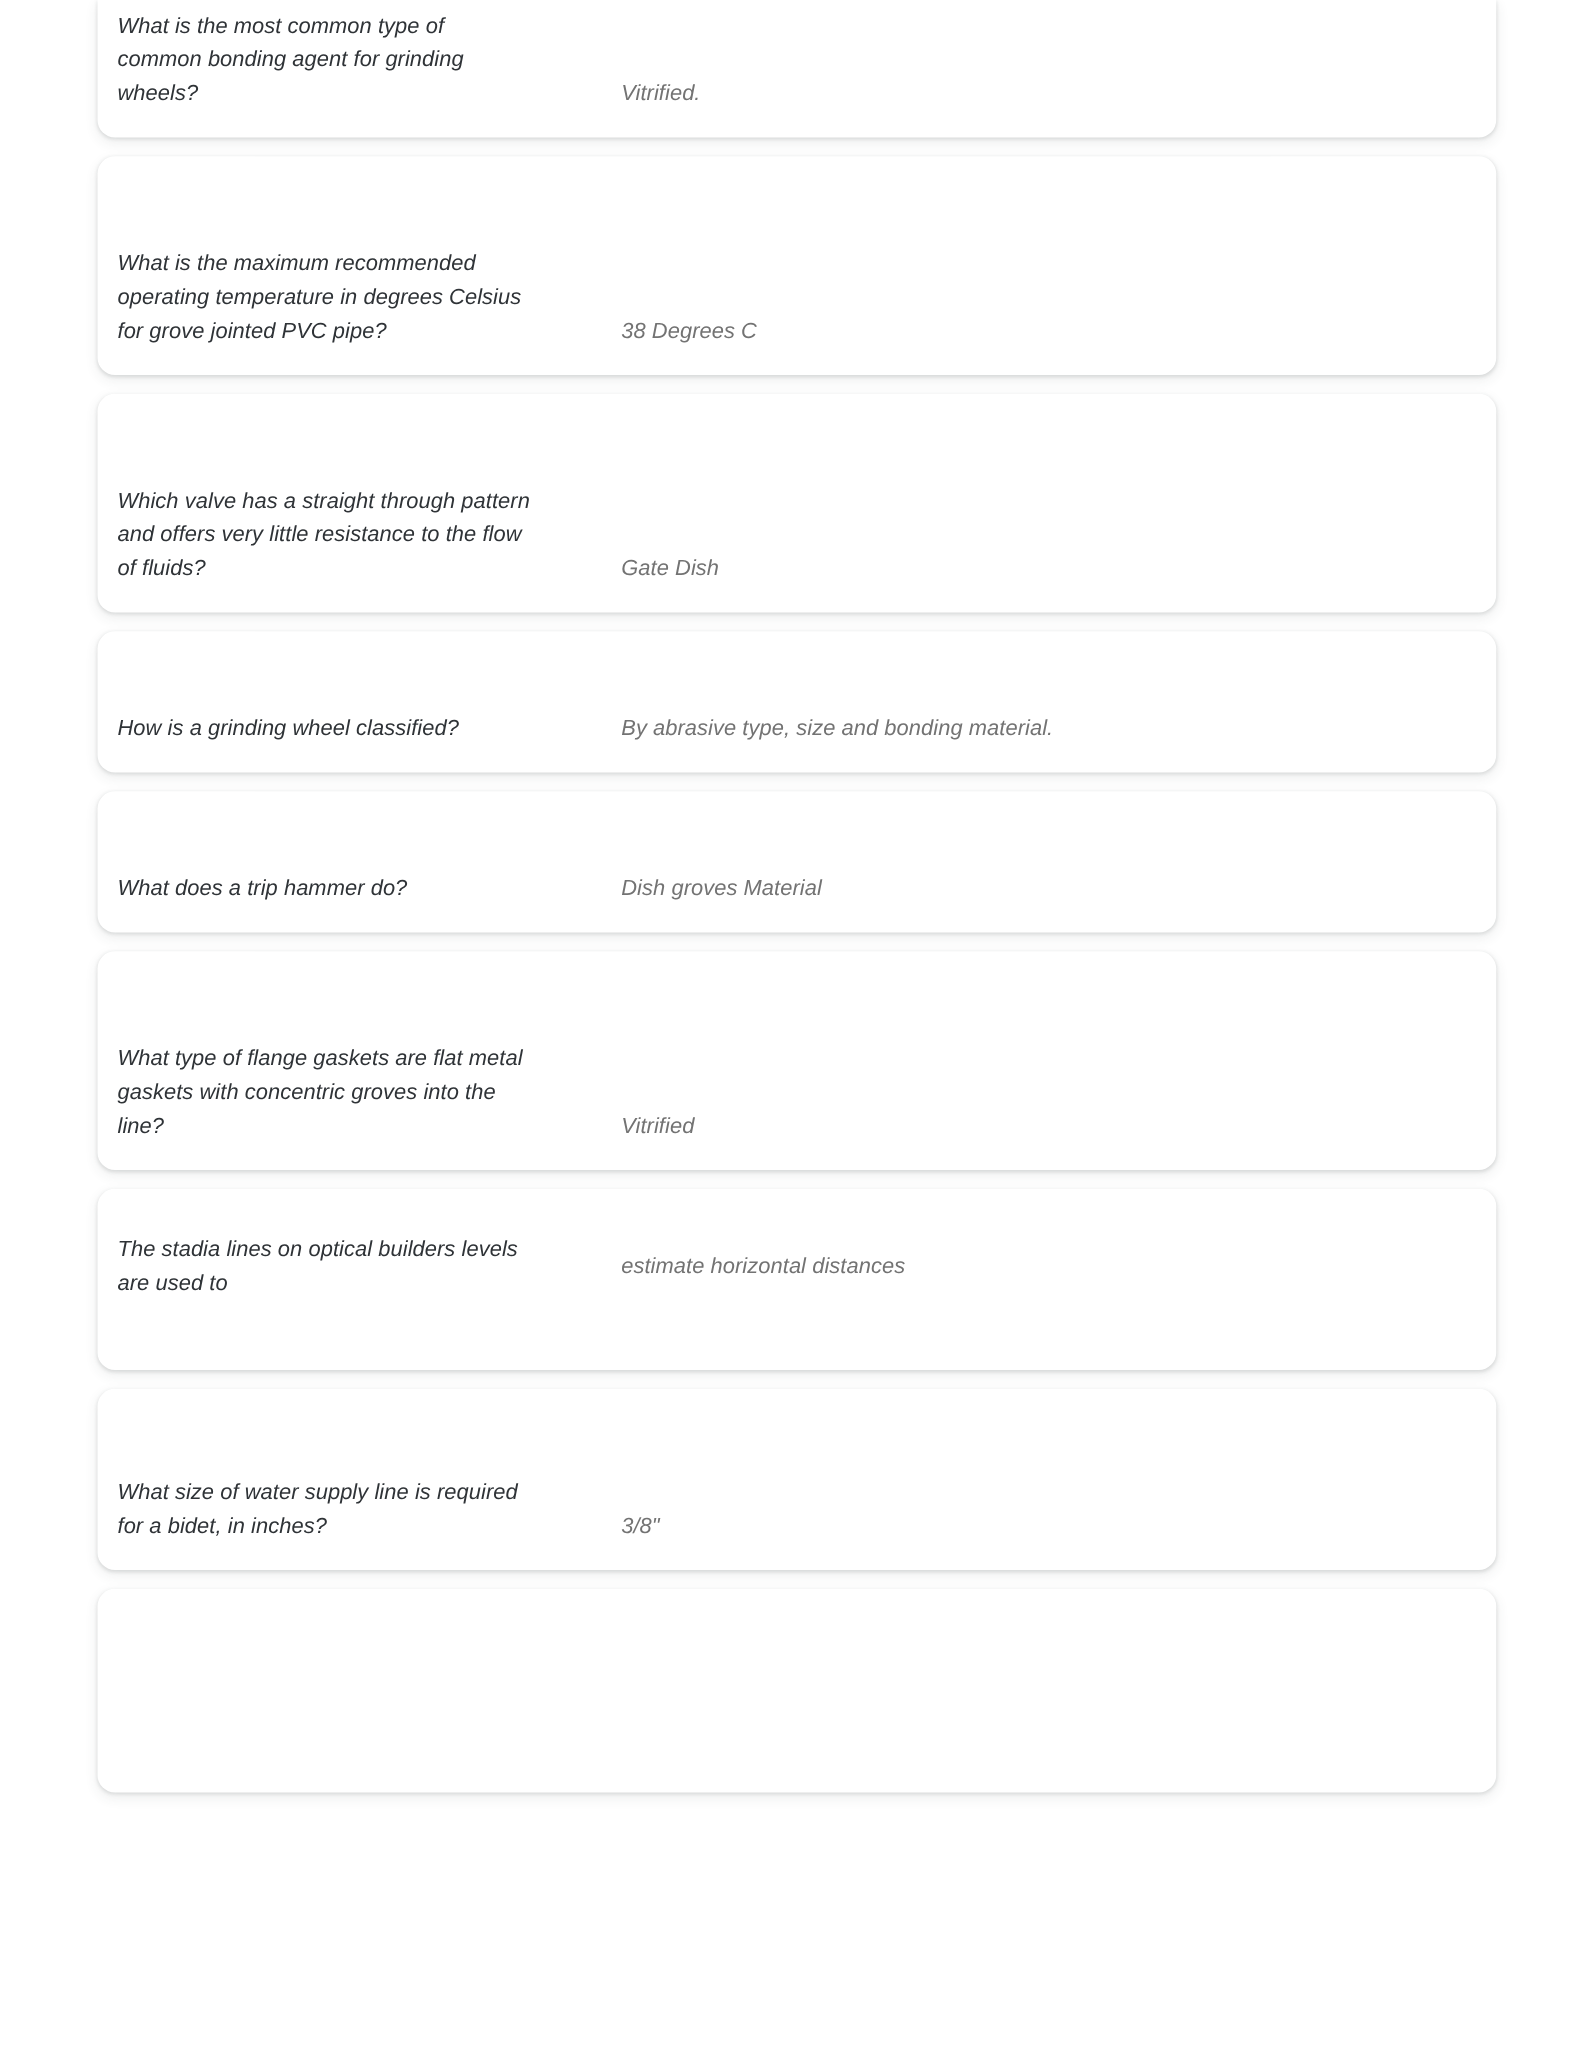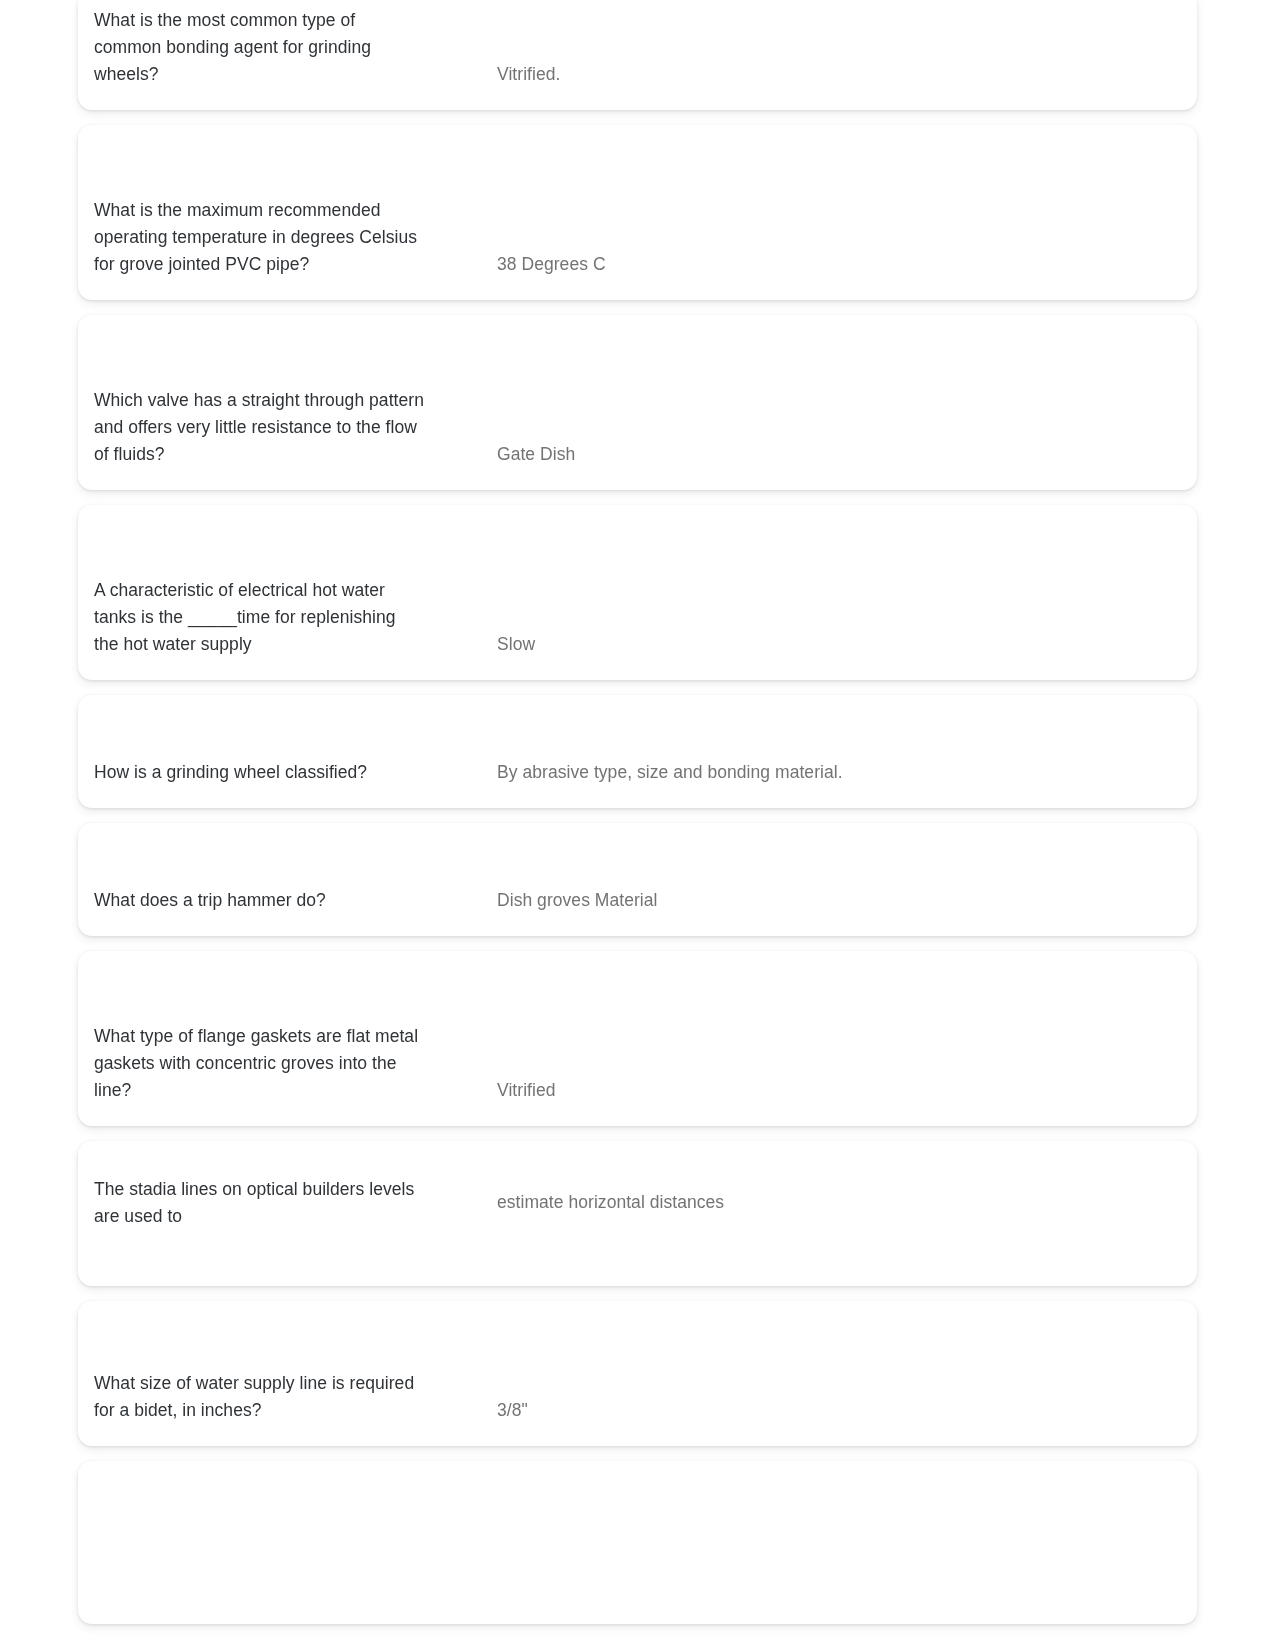--- a/index.html
+++ b/index.html
@@ -1,16 +1,16 @@
 <!DOCTYPE html>
 <html><head>
 <meta charset="utf-8">
 <title>Flashcard Q&amp;A List</title>
 <style>
-  * { box-sizing: border-box; }
+  * { box-sizing: border-box; font-style: italic; }
   html, body {
     margin: 0;
     padding: 0;
     width: 1275px;
     height: 1650px;
     background: #ffffff;
     font-family: "Liberation Sans", sans-serif;
     -webkit-font-smoothing: antialiased;
   }
 
@@ -82,26 +82,20 @@
 operating temperature in degrees Celsius
 for grove jointed PVC pipe?</div>
         <div class="qa-answer">38 Degrees C</div>
       </div>
       <div class="qa-card" style="min-height: 175px; align-items: flex-end;">
         <div class="qa-question">Which valve has a straight through pattern
 and offers very little resistance to the flow
 of fluids?</div>
         <div class="qa-answer">Gate Dish</div>
       </div>
-      <div class="qa-card" style="min-height: 175px;">
-        <div class="qa-question">A characteristic of electrical hot water
-tanks is the _____time for replenishing
-the hot water supply</div>
-        <div class="qa-answer">Slow</div>
-      </div>
       <div class="qa-card" style="min-height: 113px;">
         <div class="qa-question">How is a grinding wheel classified?</div>
         <div class="qa-answer">By abrasive type, size and bonding material.</div>
       </div>
       <div class="qa-card" style="min-height: 113px;">
         <div class="qa-question">What does a trip hammer do?</div>
         <div class="qa-answer">Dish groves Material</div>
       </div>
       <div class="qa-card" style="min-height: 175px;">
         <div class="qa-question">What type of flange gaskets are flat metal

